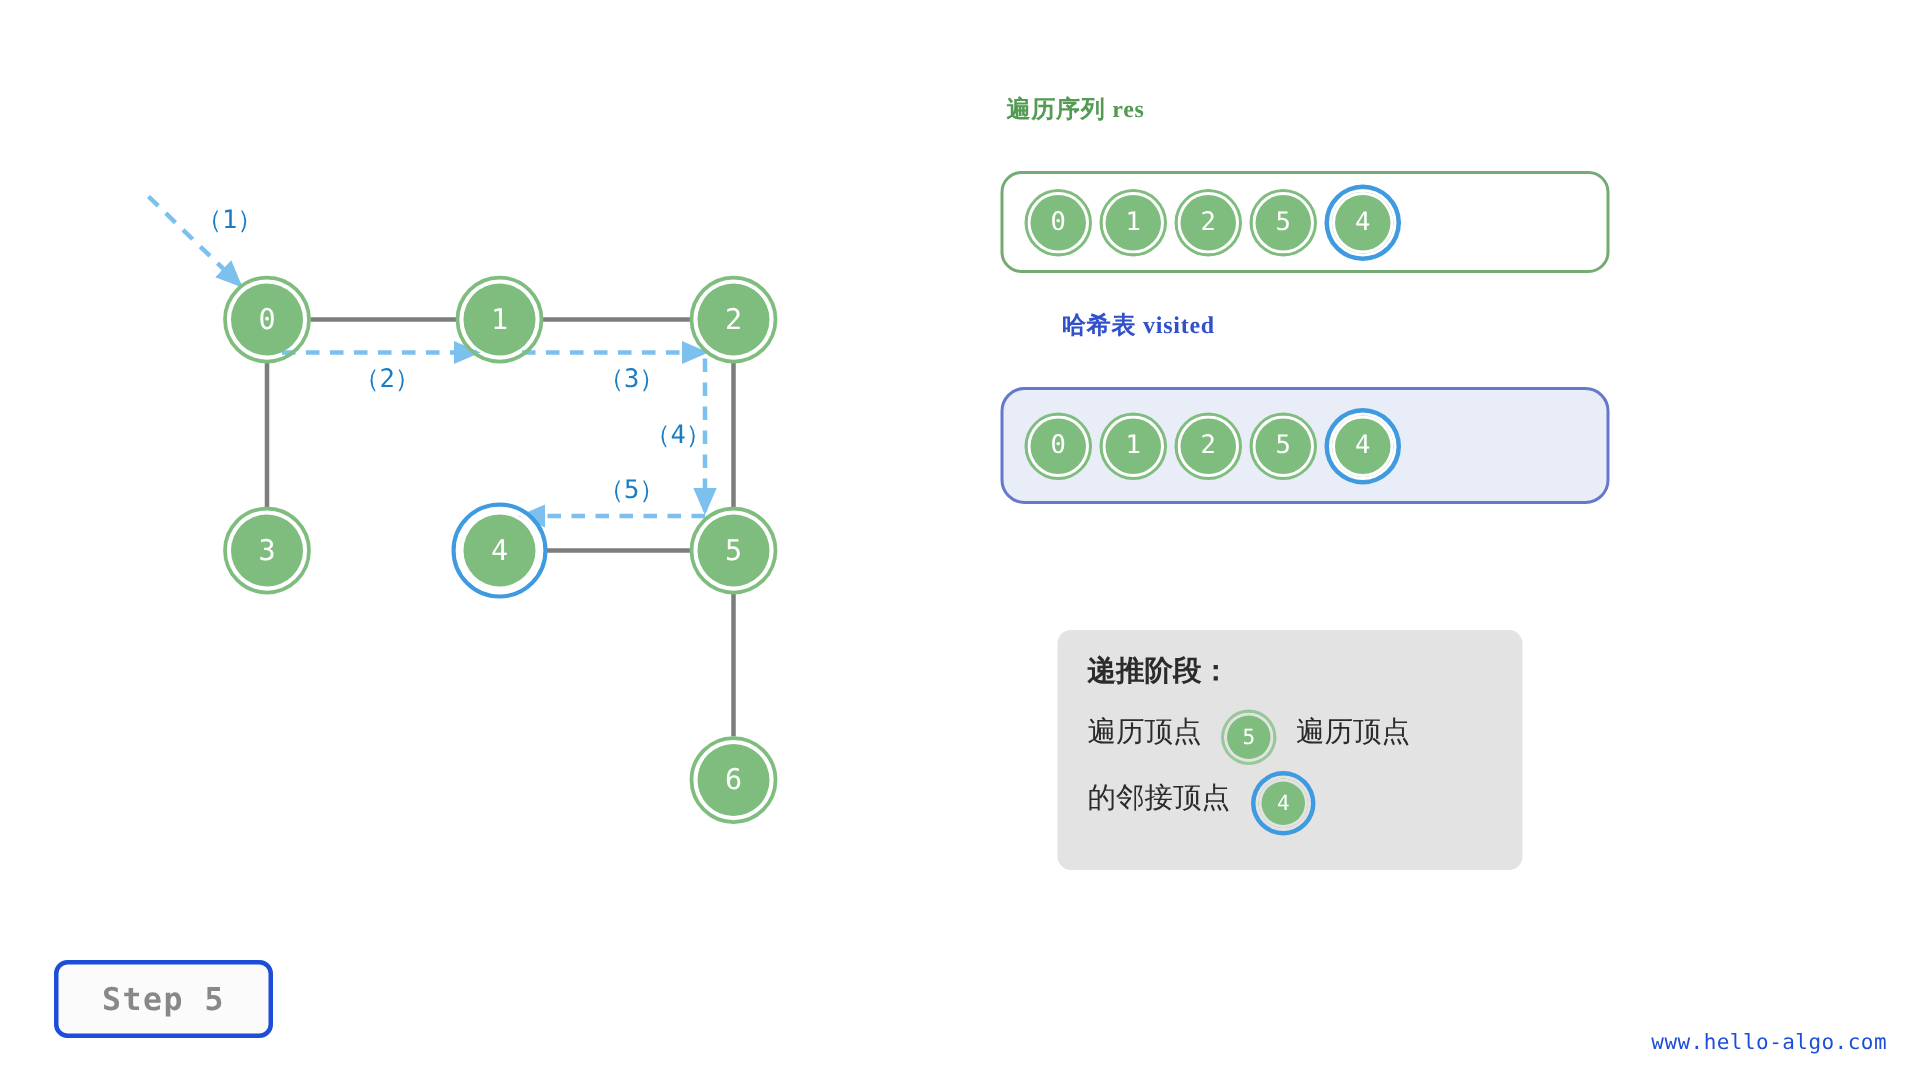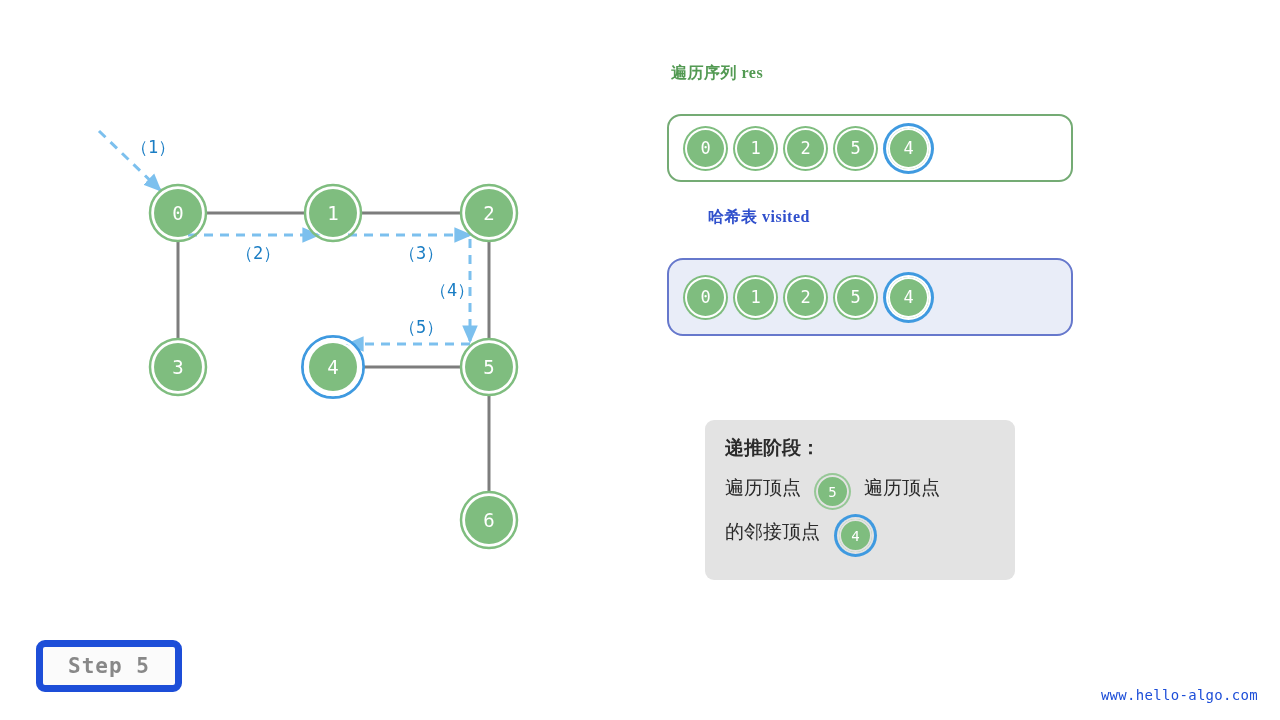--- a/index.html
+++ b/index.html
@@ -153,21 +153,21 @@
   }
 
   
   #step-badge {
     position: absolute;
     left: 36px;
     top: 640px;
     width: 146px;
     height: 52px;
     box-sizing: border-box;
-    border: 7px solid #1d4ed8;
+    border: 3px solid #1d4ed8;
     border-radius: 9px;
     background: #fbfbfb;
     display: flex;
     align-items: center;
     justify-content: center;
     font-family: "DejaVu Sans Mono", "Liberation Mono", monospace;
     font-weight: bold;
     font-size: 21px;
     letter-spacing: 1px;
     color: #888888;

